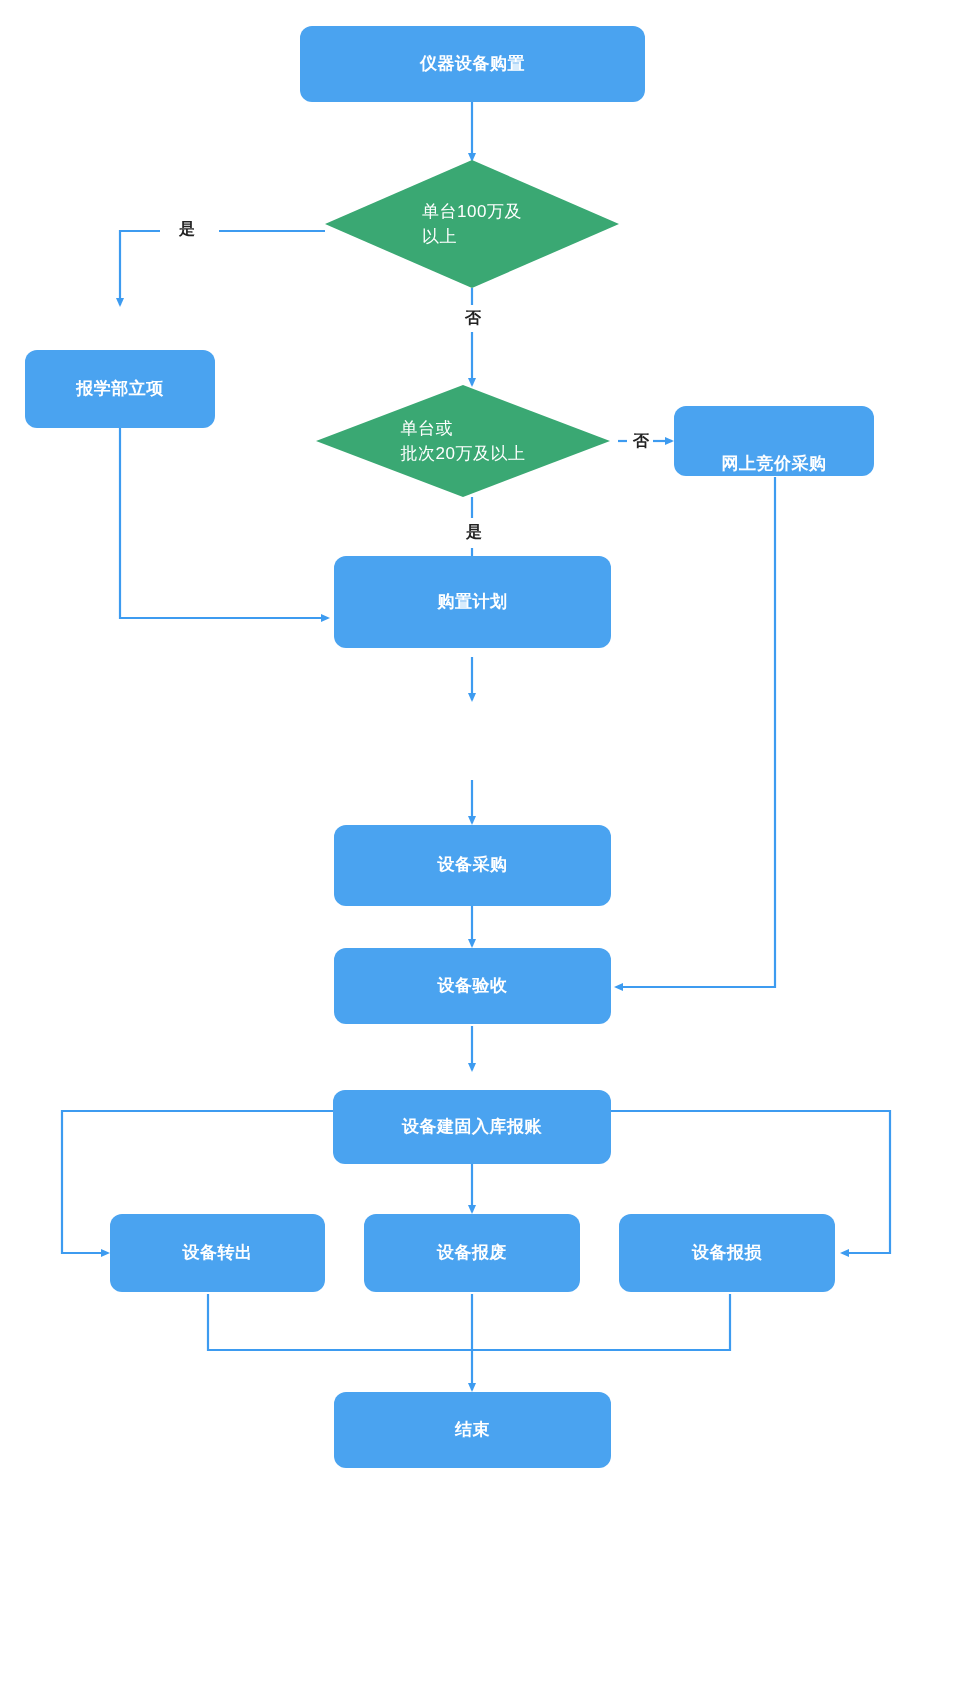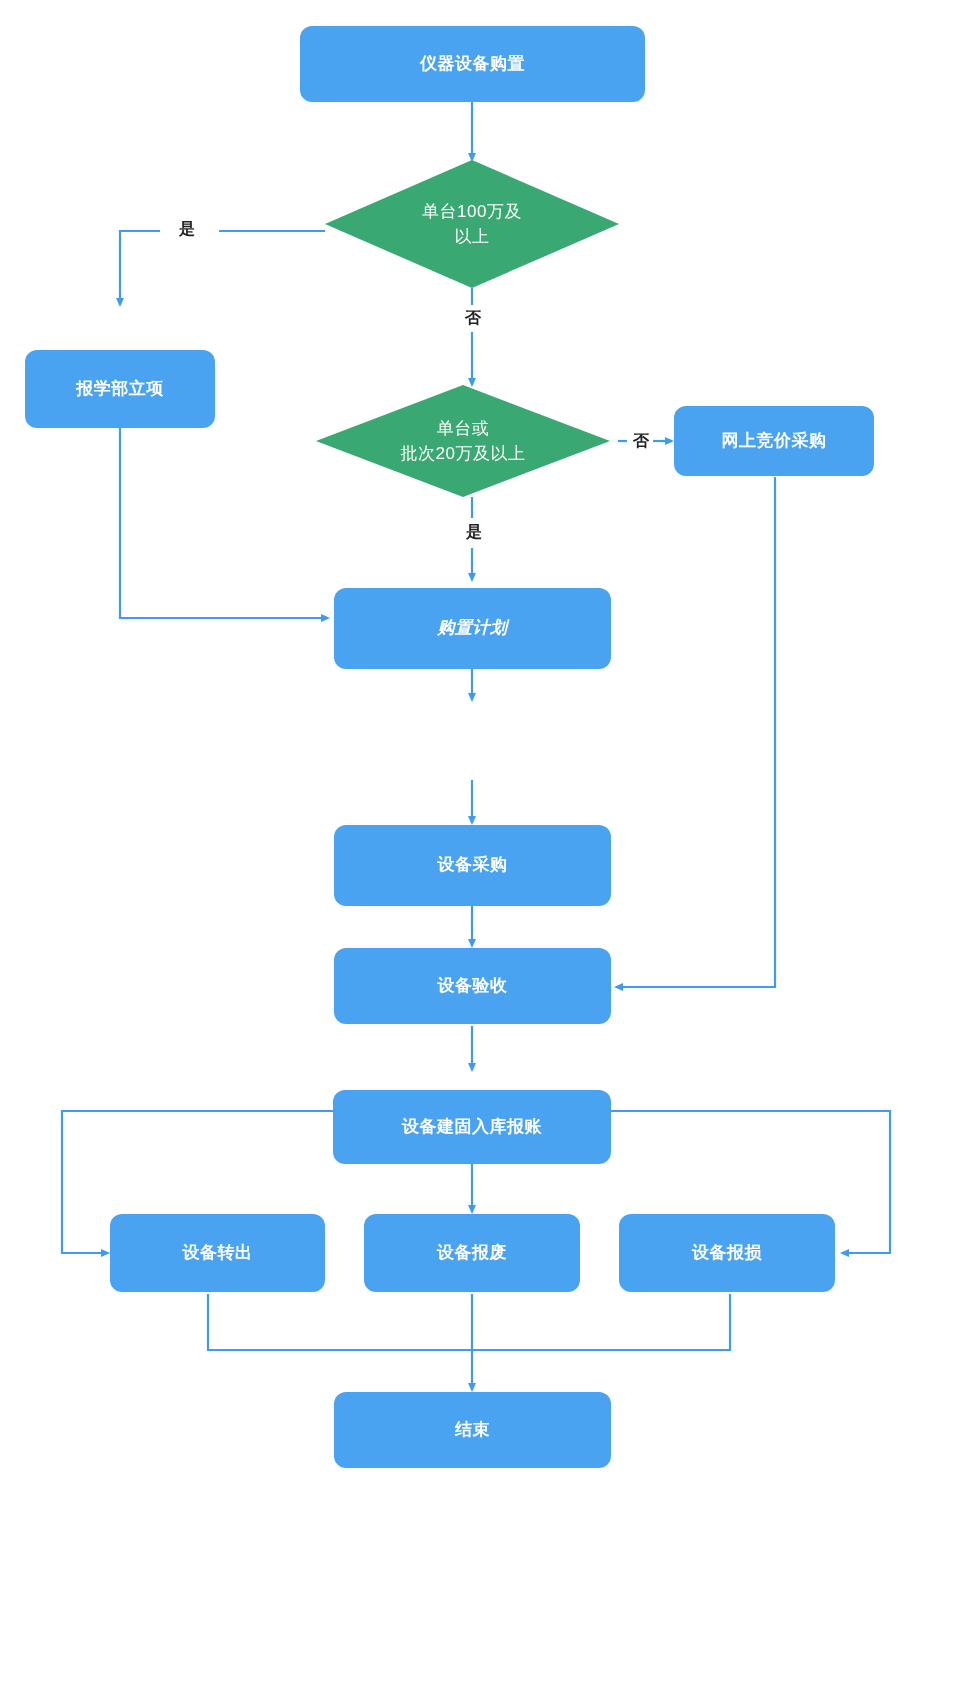--- a/index.html
+++ b/index.html
@@ -50,21 +50,21 @@
     position: absolute;
     left: 0;
     top: 0;
     width: 100%;
     height: 100%;
     display: flex;
     align-items: center;
     justify-content: center;
     color: #ffffff;
     font-size: 17px;
-    text-align: center;
+    text-align: left;
     line-height: 1.5;
     white-space: pre-line;
     letter-spacing: 0.5px;
   }
   .edge-label {
     position: absolute;
     color: #222222;
     font-size: 16px;
     font-weight: bold;
     background: #ffffff;
@@ -131,25 +131,25 @@
   </svg>
 
   <div class="node proc" style="left:300px; top:26px; width:345px; height:76px;">
     <span class="proc-label">仪器设备购置</span>
   </div>
 
   <div class="node proc" style="left:25px; top:310px; width:190px; height:78px;margin-top:40px;">
     <span class="proc-label">报学部立项</span>
   </div>
 
-  <div class="node proc" style="left:674px; top:406px; width:200px; height:70px;">
+  <div class="node proc" style="left:674px; top:406px; width:200px; height:70px;align-items:flex-end;">
     <span class="proc-label">网上竞价采购</span>
   </div>
 
-  <div class="node proc" style="left:334px; top:588px; width:277px; height:81px;font-style:italic;">
+  <div class="node proc" style="left:334px; top:556px; width:277px; height:92px;">
     <span class="proc-label">购置计划</span>
   </div>
 
 
   <div class="node proc" style="left:334px; top:825px; width:277px; height:81px;">
     <span class="proc-label">设备采购</span>
   </div>
 
   <div class="node proc" style="left:334px; top:948px; width:277px; height:76px;">
     <span class="proc-label">设备验收</span>

